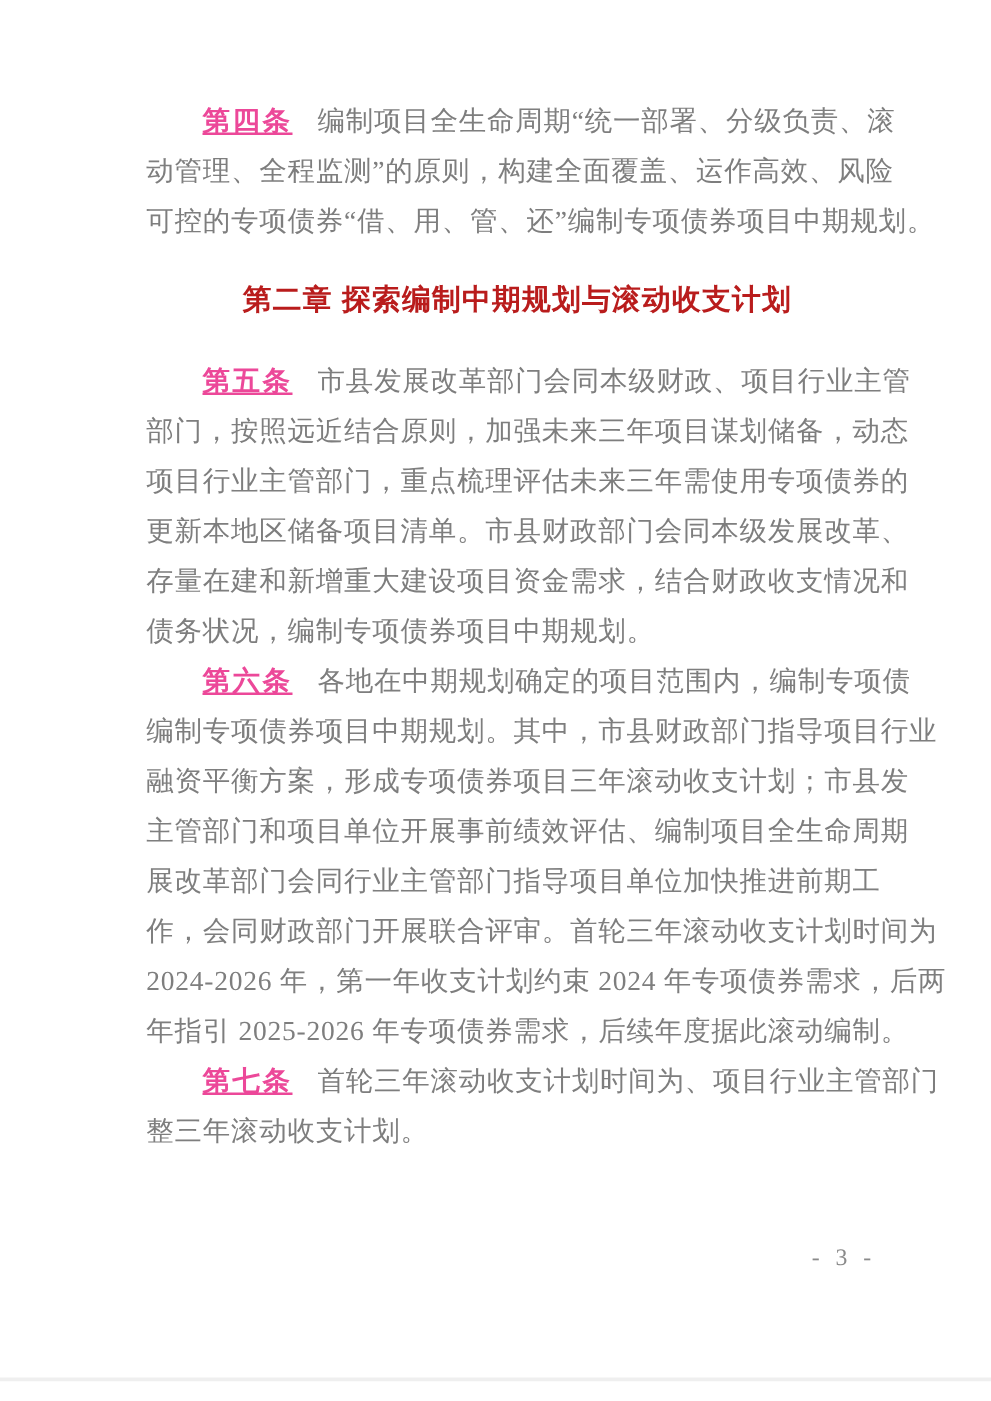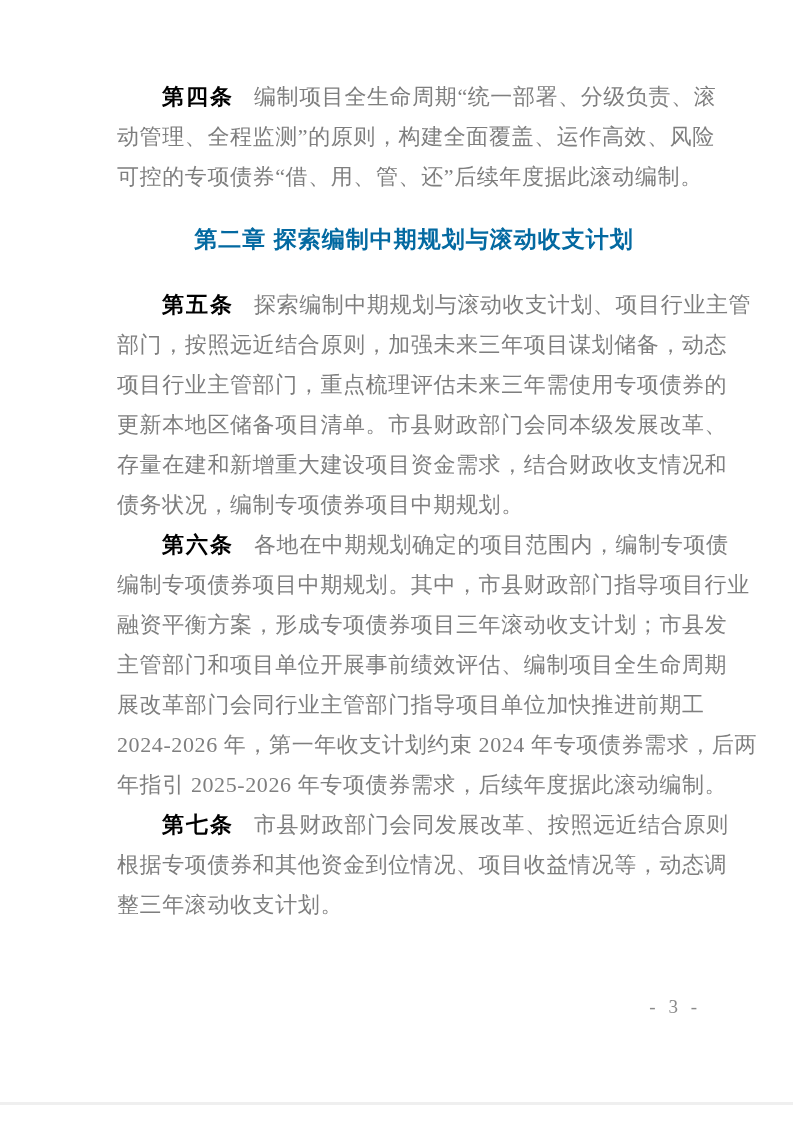--- a/index.html
+++ b/index.html
@@ -22,33 +22,34 @@
   .line {
     font-size: 22px;
     line-height: 40px;
     height: 40px;
     white-space: nowrap;
     letter-spacing: 0.6px;
   }
   .first-line { padding-left: 45px; }
   .art-no {
     font-weight: bold;
-    color: #000000;
+    color: #ec4899;
     letter-spacing: 2px;
     margin-right: 20px;
+    text-decoration: underline;
   }
   .chapter {
     margin: 22px 0 26px 0;
     height: 40px;
     line-height: 40px;
     text-align: center;
     font-family: "Liberation Sans", sans-serif;
     font-weight: bold;
     font-size: 23px;
-    color: #0369a1;
+    color: #b91c1c;
     letter-spacing: 1px;
   }
   .pageno {
     position: absolute;
     top: 996px;
     right: 92px;
     font-size: 19px;
     color: #8a8a8a;
     letter-spacing: 4px;
     font-family: "Liberation Serif", serif;
@@ -64,47 +65,47 @@
 </style>
 </head>
 <body>
 
 <div class="page">
   <div class="content">
 
     <div class="para">
       <div class="line first-line"><span class="art-no">第四条</span><span>编制项目全生命周期“统一部署、分级负责、滚</span></div>
       <div class="line">动管理、全程监测”的原则，构建全面覆盖、运作高效、风险</div>
-      <div class="line">可控的专项债券“借、用、管、还”后续年度据此滚动编制。</div>
+      <div class="line">可控的专项债券“借、用、管、还”编制专项债券项目中期规划。</div>
     </div>
 
     <div class="chapter">第二章 探索编制中期规划与滚动收支计划</div>
 
     <div class="para">
-      <div class="line first-line"><span class="art-no">第五条</span><span>探索编制中期规划与滚动收支计划、项目行业主管</span></div>
+      <div class="line first-line"><span class="art-no">第五条</span><span>市县发展改革部门会同本级财政、项目行业主管</span></div>
       <div class="line">部门，按照远近结合原则，加强未来三年项目谋划储备，动态</div>
       <div class="line">项目行业主管部门，重点梳理评估未来三年需使用专项债券的</div>
       <div class="line">更新本地区储备项目清单。市县财政部门会同本级发展改革、</div>
       <div class="line">存量在建和新增重大建设项目资金需求，结合财政收支情况和</div>
       <div class="line">债务状况，编制专项债券项目中期规划。</div>
     </div>
 
     <div class="para">
       <div class="line first-line"><span class="art-no">第六条</span><span>各地在中期规划确定的项目范围内，编制专项债</span></div>
       <div class="line">编制专项债券项目中期规划。其中，市县财政部门指导项目行业</div>
       <div class="line">融资平衡方案，形成专项债券项目三年滚动收支计划；市县发</div>
       <div class="line">主管部门和项目单位开展事前绩效评估、编制项目全生命周期</div>
       <div class="line">展改革部门会同行业主管部门指导项目单位加快推进前期工</div>
+      <div class="line">作，会同财政部门开展联合评审。首轮三年滚动收支计划时间为</div>
       <div class="line">2024-2026 年，第一年收支计划约束 2024 年专项债券需求，后两</div>
       <div class="line">年指引 2025-2026 年专项债券需求，后续年度据此滚动编制。</div>
     </div>
 
     <div class="para">
-      <div class="line first-line"><span class="art-no">第七条</span><span>市县财政部门会同发展改革、按照远近结合原则</span></div>
-      <div class="line">根据专项债券和其他资金到位情况、项目收益情况等，动态调</div>
+      <div class="line first-line"><span class="art-no">第七条</span><span>首轮三年滚动收支计划时间为、项目行业主管部门</span></div>
       <div class="line">整三年滚动收支计划。</div>
     </div>
 
   </div>
 
   <div class="pageno">- 3 -</div>
   <div class="scan-edge"></div>
 </div>
 
 </body></html>

